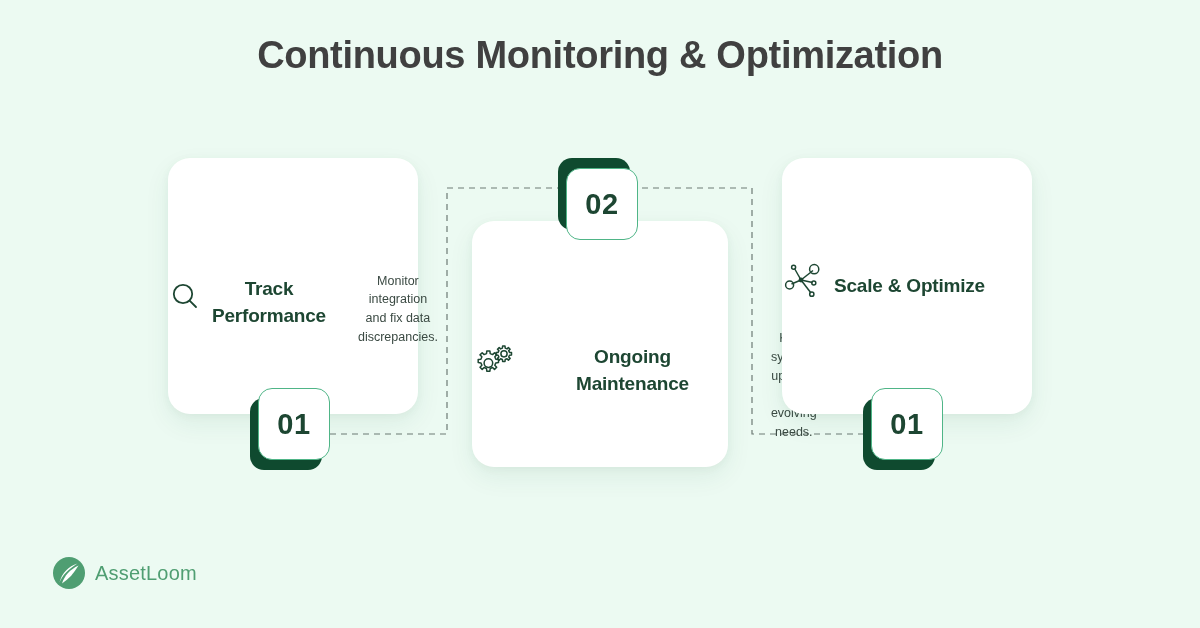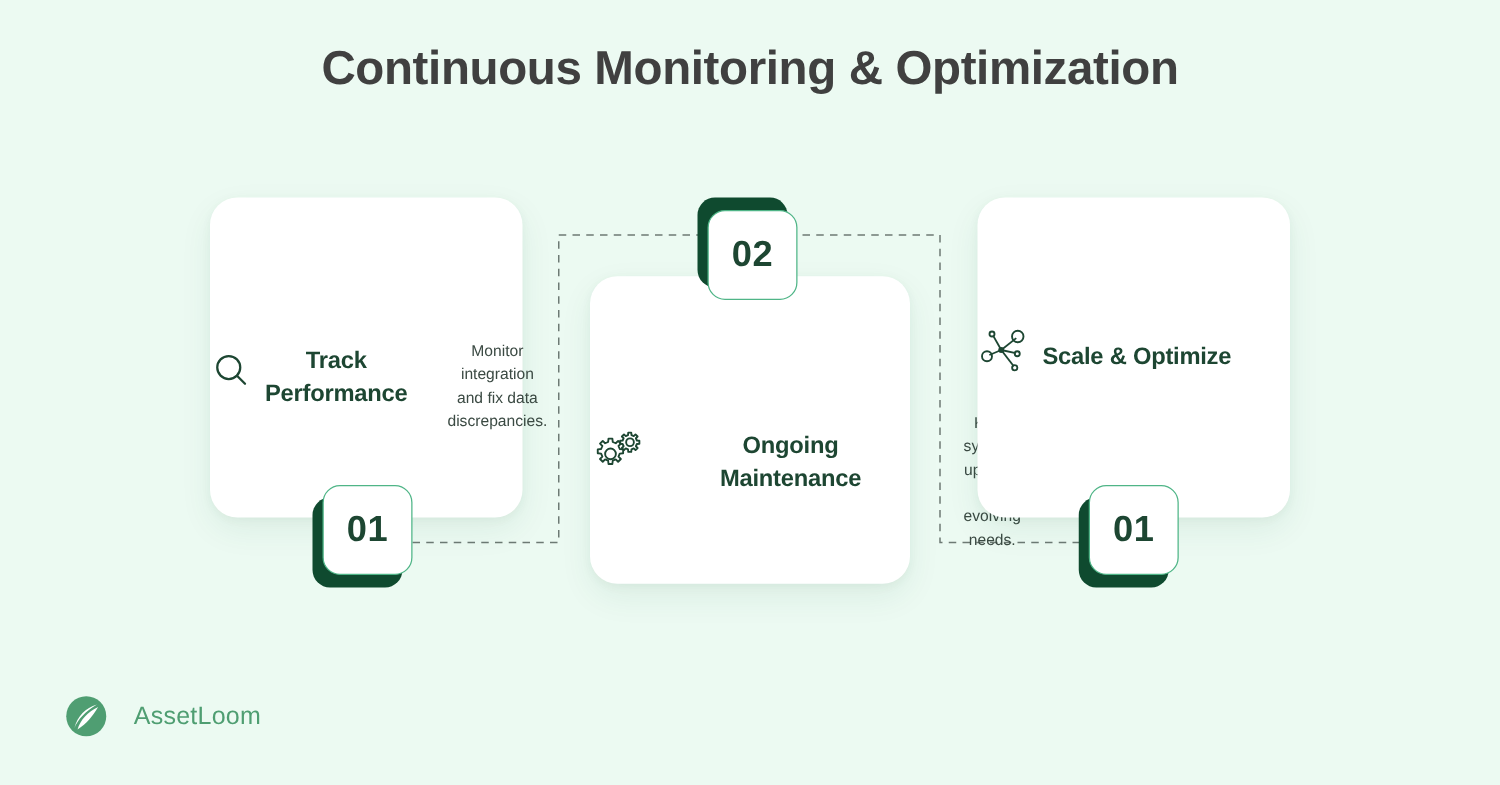--- a/index.html
+++ b/index.html
@@ -132,21 +132,21 @@
   .badge-02 { left:558px; top:158px; }
   .badge-03 { left:863px; top:388px; }
 
   
   .logo {
     position:absolute;
     left:52px;
     top:556px;
     display:flex;
     align-items:center;
-    gap:21px;
+    gap:9px;
   }
   .logo-mark {
     width:34px; height:34px;
     flex:0 0 34px;
   }
   .logo-text {
     font-size:20px;
     color:#4f9e72;
     letter-spacing:0.2px;
     font-family:"Liberation Sans", sans-serif;

